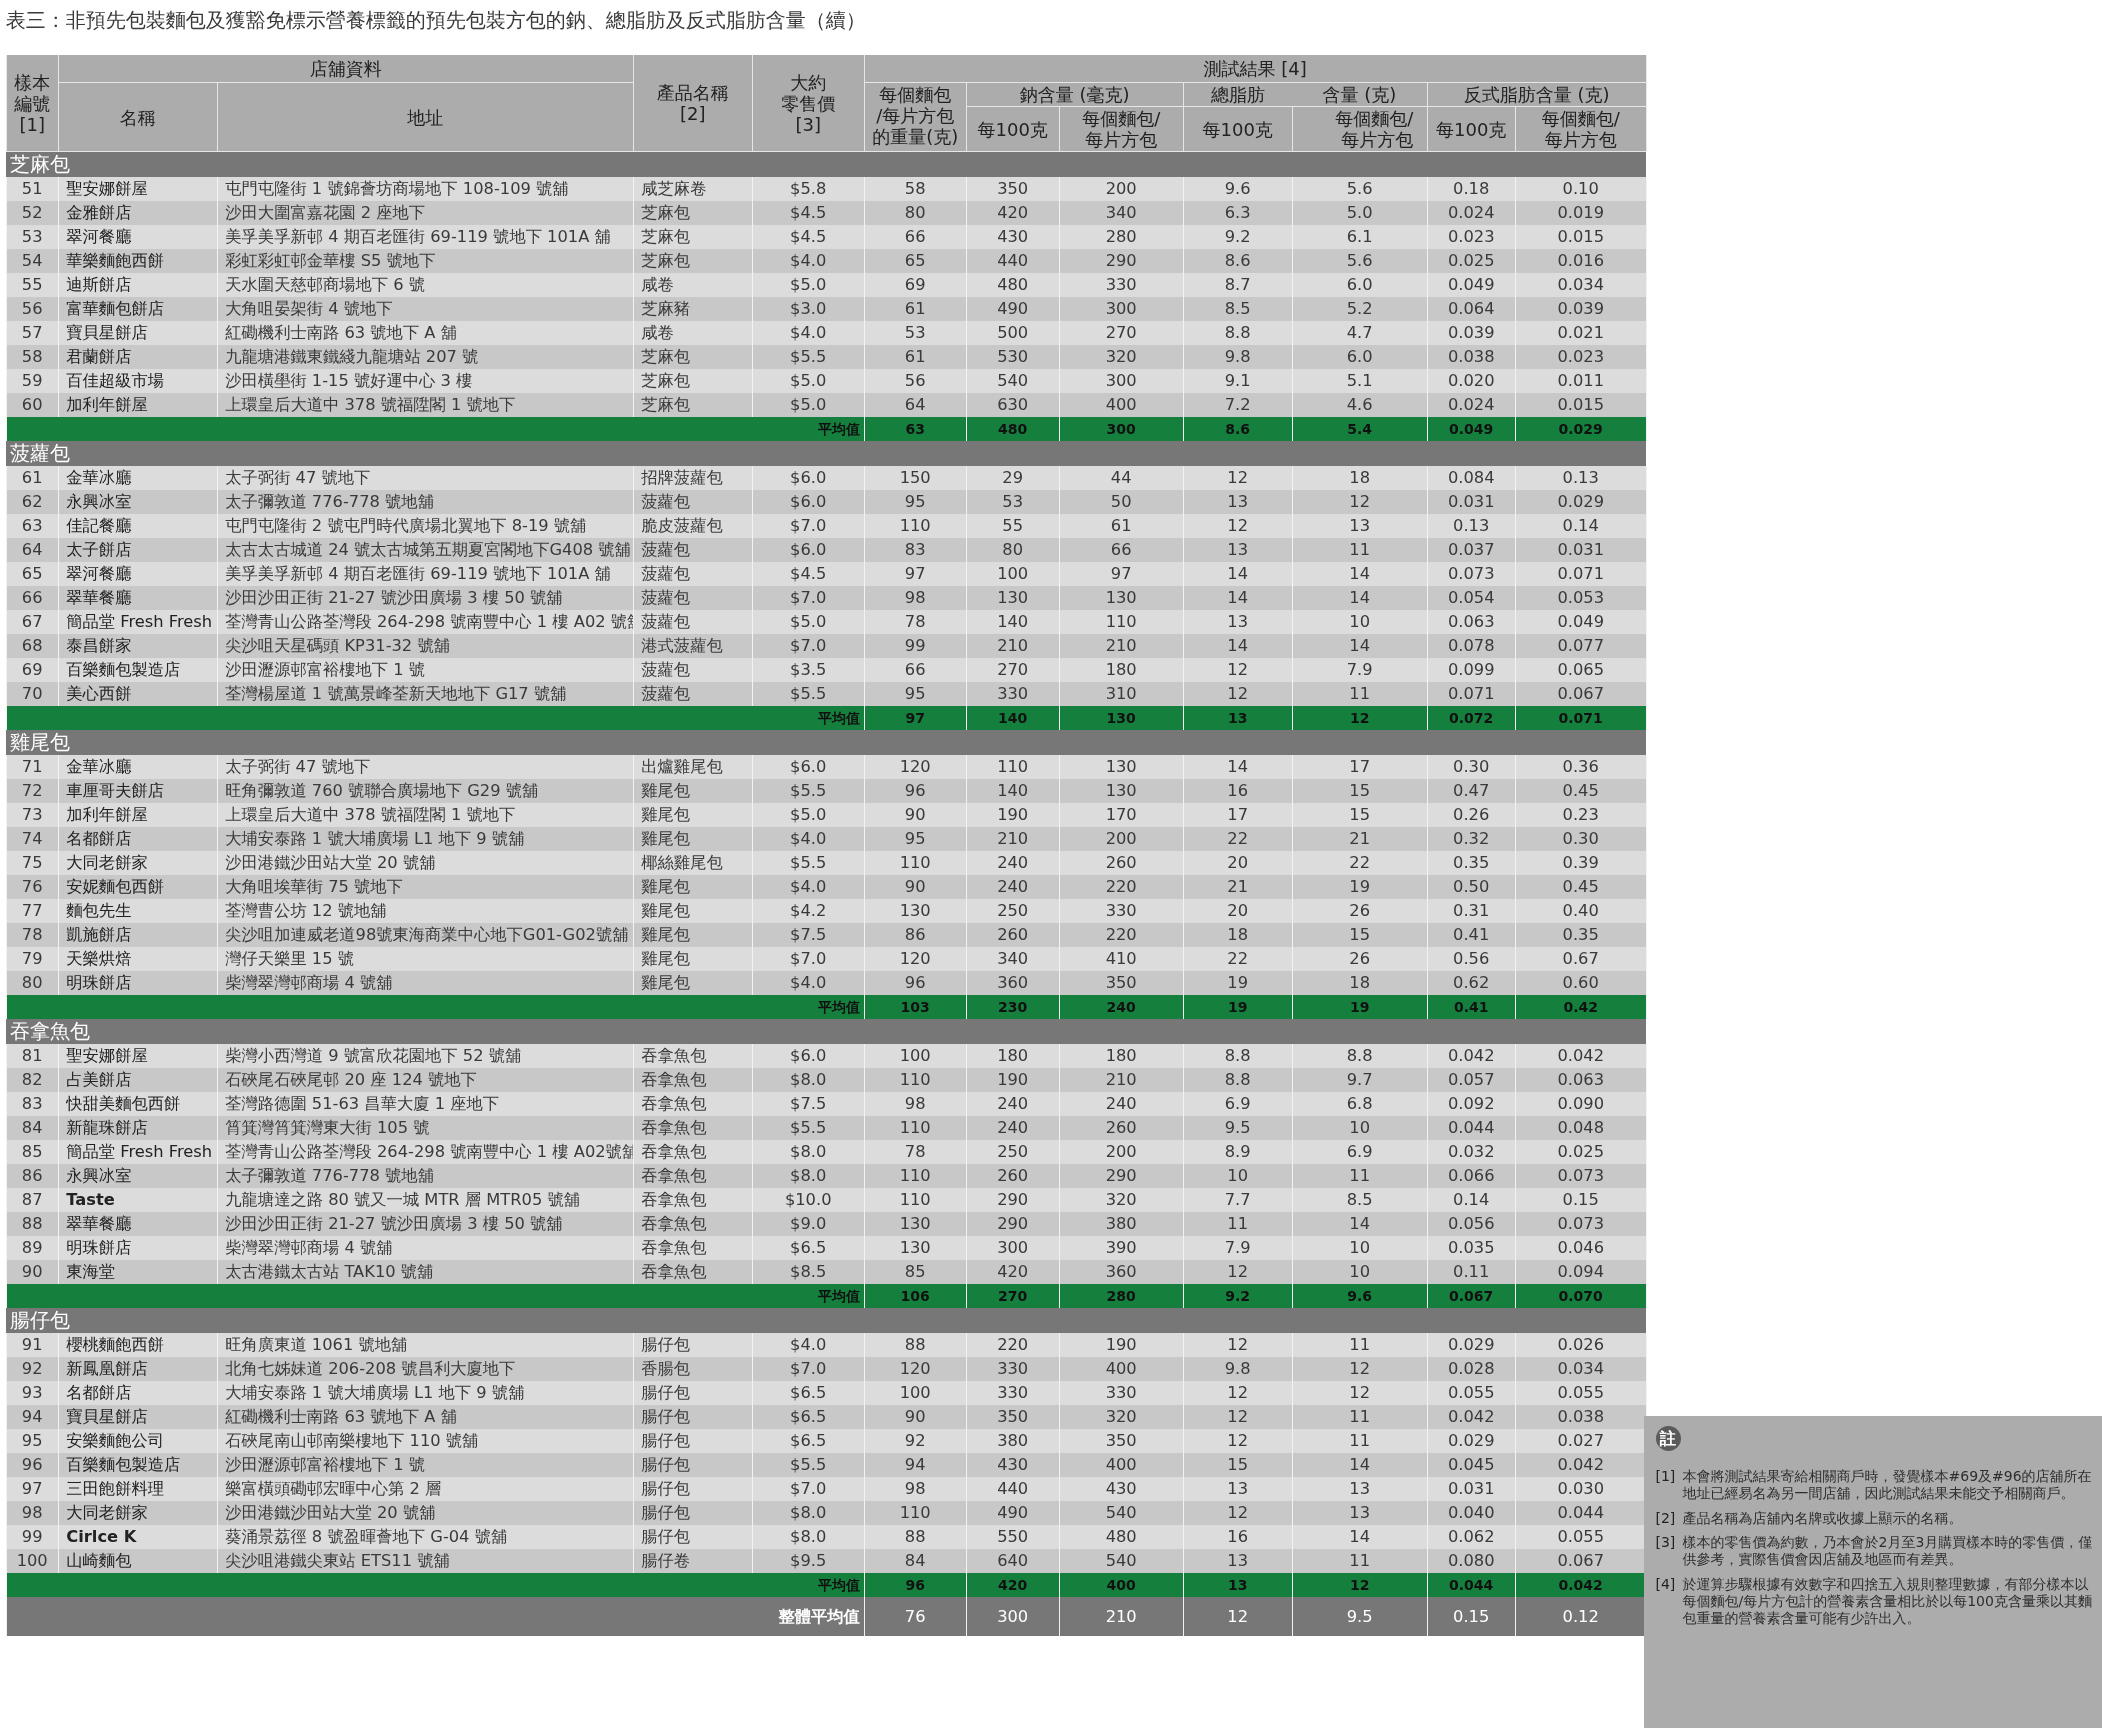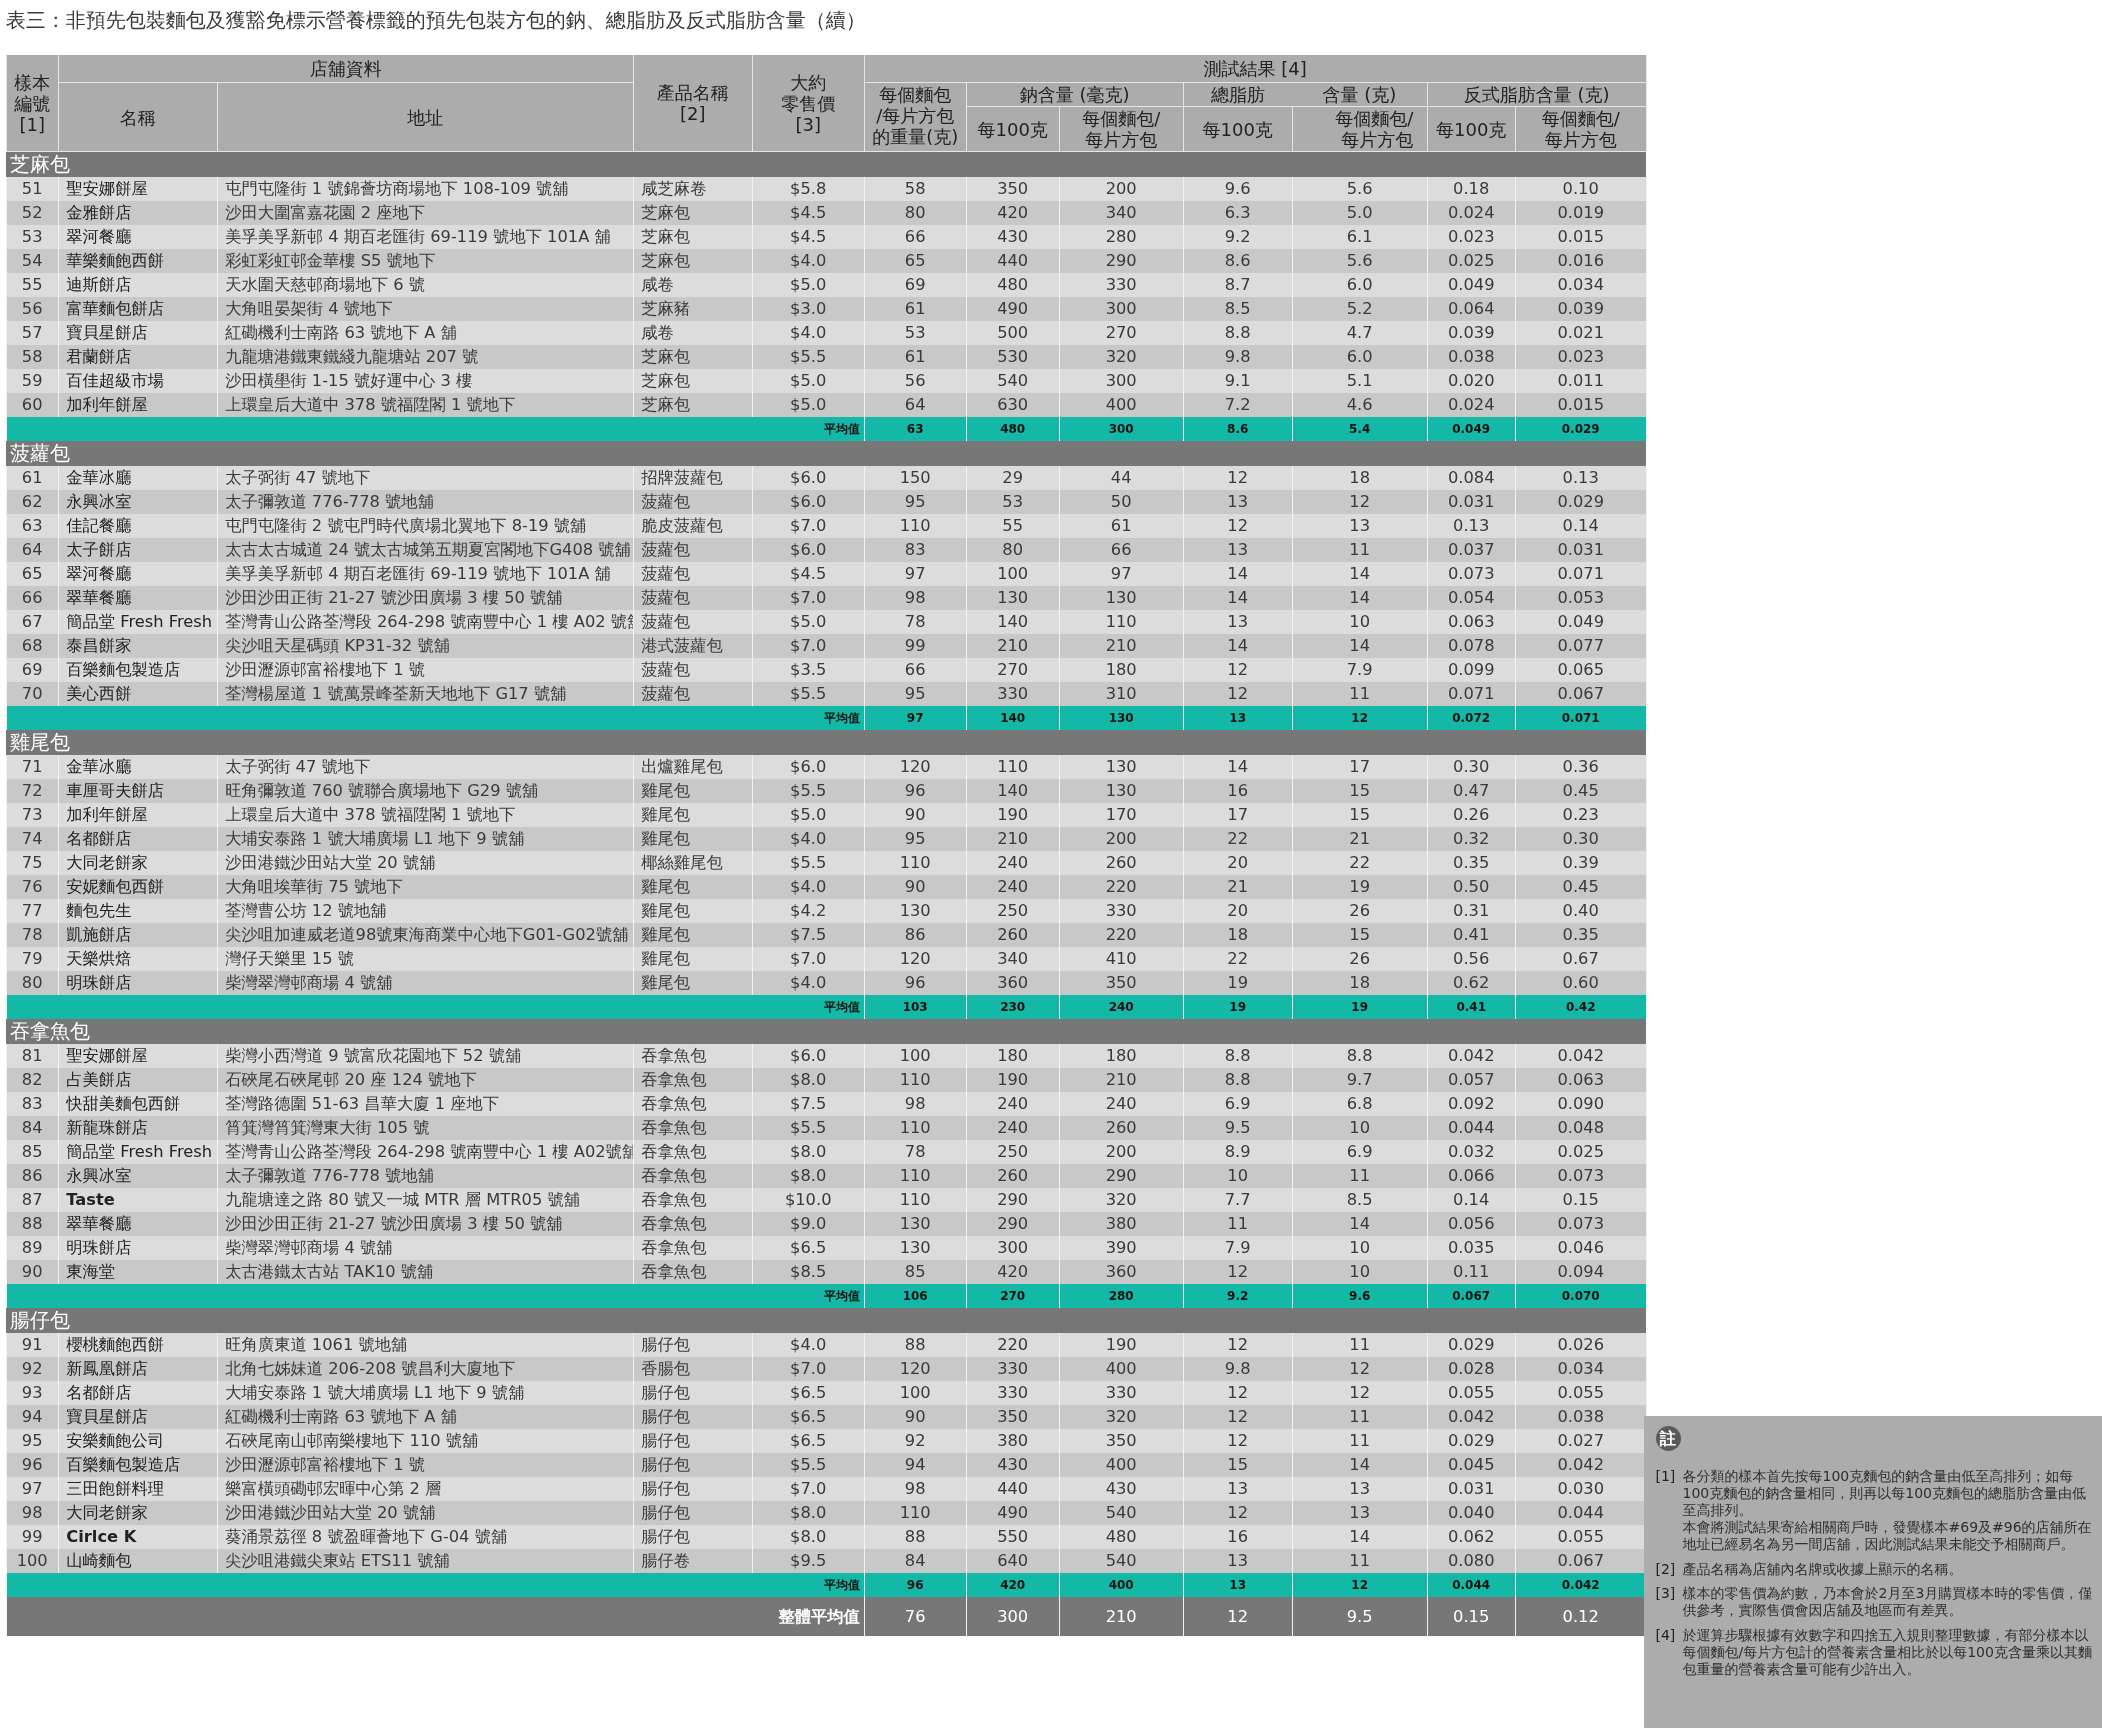--- a/index.html
+++ b/index.html
@@ -24,21 +24,21 @@
   #main th.nb-l{border-left:none;}
   #main td{font-size:16.3px;height:24px;line-height:24px;padding:0 3.8px;color:#3a3a3a;border-left:1.9px solid #f2f2f2;border-right:1.9px solid #f2f2f2;white-space:nowrap;overflow:hidden;}
   #main td.num{text-align:center;}
   #main td.left{text-align:left;padding-left:7.6px;}
   #main td.idx{text-align:center;padding:0;}
   #main td.store{font-weight:normal;color:#222;font-size:16.3px;}
   #main td.store.bold{font-weight:bold;}
   #main tr.odd td{background:#dcdcdc;}
   #main tr.even td{background:#c8c8c8;}
   #main tr.grp td{background:#777777;color:#ffffff;font-size:20px;height:25px;line-height:25px;padding-left:3.8px;border:none;}
-  #main tr.avg td{background:#14b8a6;color:#111;font-weight:bold;font-size:12px;}
+  #main tr.avg td{background:#15803d;color:#111;font-weight:bold;font-size:14px;}
   #main tr.avg td.avg-label{text-align:right;font-weight:bold;padding-right:3.8px;}
   #main tr.total td{background:#777777;color:#ffffff;font-size:16.3px;height:39px;}
   #main tr.total td.avg-label{text-align:right;font-weight:bold;padding-right:3.8px;}
   #notes{position:absolute;left:1644px;top:1416px;width:459px;height:313px;background:#acacac;color:#2e2e2e;}
   #notes .badge{position:absolute;left:11.5px;top:9.6px;width:25px;height:25px;border-radius:50%;background:#5a5a5a;color:#fff;font-size:16.3px;line-height:25px;text-align:center;font-weight:bold;}
   #notes .list{position:absolute;left:11.5px;top:52px;width:438px;}
   #notes .note{display:flex;font-size:14px;line-height:17px;margin-bottom:7.6px;}
   #notes .note .tag{width:27px;flex:none;color:#222;}
   #notes .note .txt{flex:1;}
   #notes .note .txt p{margin:0;}
@@ -891,21 +891,20 @@
       </tr>
     </tbody>
 </table>
 
 <div id="notes">
   <div class="badge">註</div>
   <div class="list" id="notes-list">
       <div class="note">
         <span class="tag">[1]</span>
         <div class="txt">
-          <p>各分類的樣本首先按每100克麵包的鈉含量由低至高排列；如每100克麵包的鈉含量相同，則再以每100克麵包的總脂肪含量由低至高排列。</p>
           <p>本會將測試結果寄給相關商戶時，發覺樣本#69及#96的店舖所在地址已經易名為另一間店舖，因此測試結果未能交予相關商戶。</p>
         </div>
       </div>
       <div class="note">
         <span class="tag">[2]</span>
         <div class="txt">
           <p>產品名稱為店舖內名牌或收據上顯示的名稱。</p>
         </div>
       </div>
       <div class="note">

